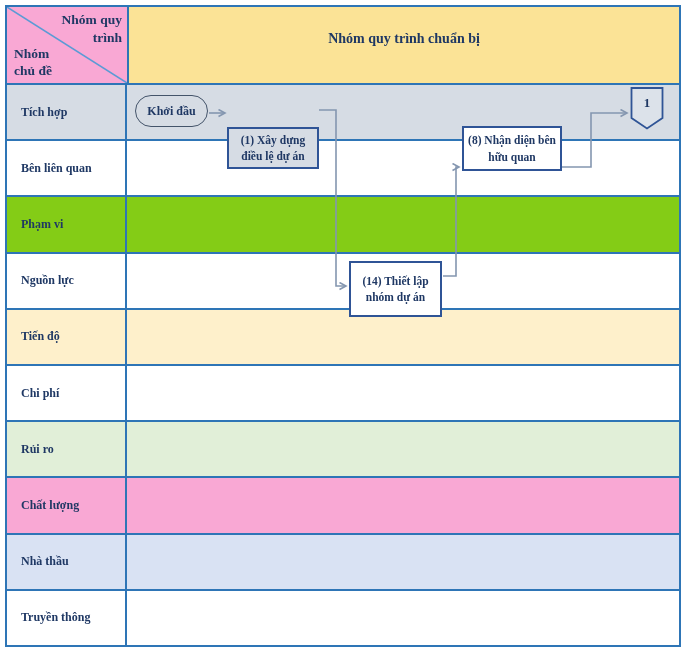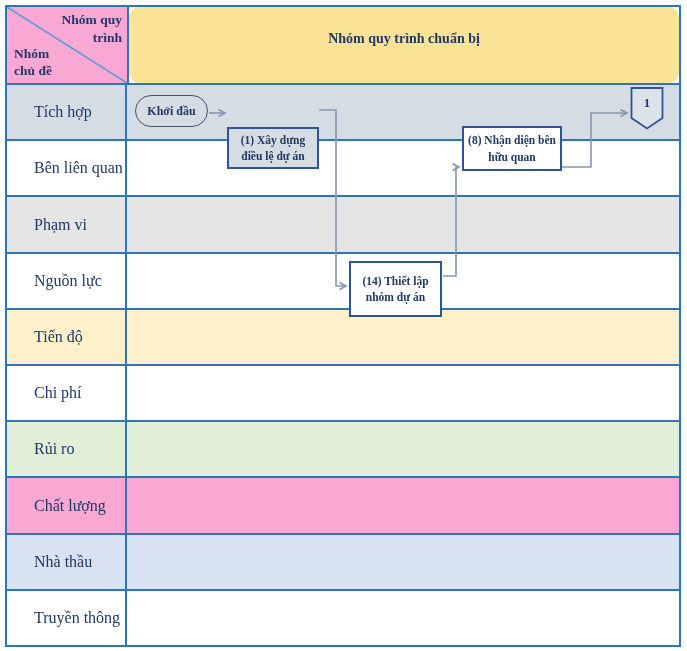--- a/index.html
+++ b/index.html
@@ -28,27 +28,27 @@
   .corner-top{
     position:absolute;top:4px;right:5px;max-width:78px;text-align:right;
     font-weight:bold;font-size:13.5px;line-height:1.3;
   }
   .corner-bottom{
     position:absolute;bottom:3px;left:7px;max-width:52px;text-align:left;
     font-weight:bold;font-size:13.5px;line-height:1.3;
   }
   .header-cell{
     flex:1;background:var(--header-bg);display:flex;align-items:center;justify-content:center;
-    font-weight:bold;font-size:14px;padding-bottom:12px;box-sizing:border-box;border-radius:11px;
+    font-weight:bold;font-size:14px;padding-bottom:12px;box-sizing:border-box;
   }
   .rows{flex:1;display:flex;flex-direction:column;}
   .row{flex:1;display:flex;border-top:2px solid var(--grid);}
   .row-label{
     flex:0 0 120px;width:120px;border-right:2px solid var(--grid);box-sizing:border-box;
-    display:flex;align-items:center;padding-left:27px;font-weight:normal;font-size:16px;
+    display:flex;align-items:center;padding-left:14px;font-weight:bold;font-size:12px;
   }
   .lane{flex:1;}
 
   .node{
     position:absolute;box-sizing:border-box;display:flex;align-items:center;justify-content:center;
     text-align:center;font-weight:bold;font-size:11.5px;line-height:1.4;padding:1px 2px;
   }
   .terminator{
     left:135px;top:95px;width:73px;height:32px;border:1.5px solid var(--terminator-border);
     border-radius:18px;background:var(--node-fill-tinted);font-size:12px;
@@ -84,21 +84,21 @@
 
     <div class="rows">
       <div class="row" style="background: rgb(214, 220, 228);">
         <div class="row-label">Tích hợp</div>
         <div class="lane"></div>
       </div>
       <div class="row" style="background: rgb(255, 255, 255);">
         <div class="row-label">Bên liên quan</div>
         <div class="lane"></div>
       </div>
-      <div class="row" style="background: #e5e5e5; text-align: right;">
+      <div class="row" style="background: #84cc16; text-align: right;">
         <div class="row-label">Phạm vi</div>
         <div class="lane"></div>
       </div>
       <div class="row" style="background: rgb(255, 255, 255);">
         <div class="row-label">Nguồn lực</div>
         <div class="lane"></div>
       </div>
       <div class="row" style="background: rgb(254, 240, 203);">
         <div class="row-label">Tiến độ</div>
         <div class="lane"></div>

